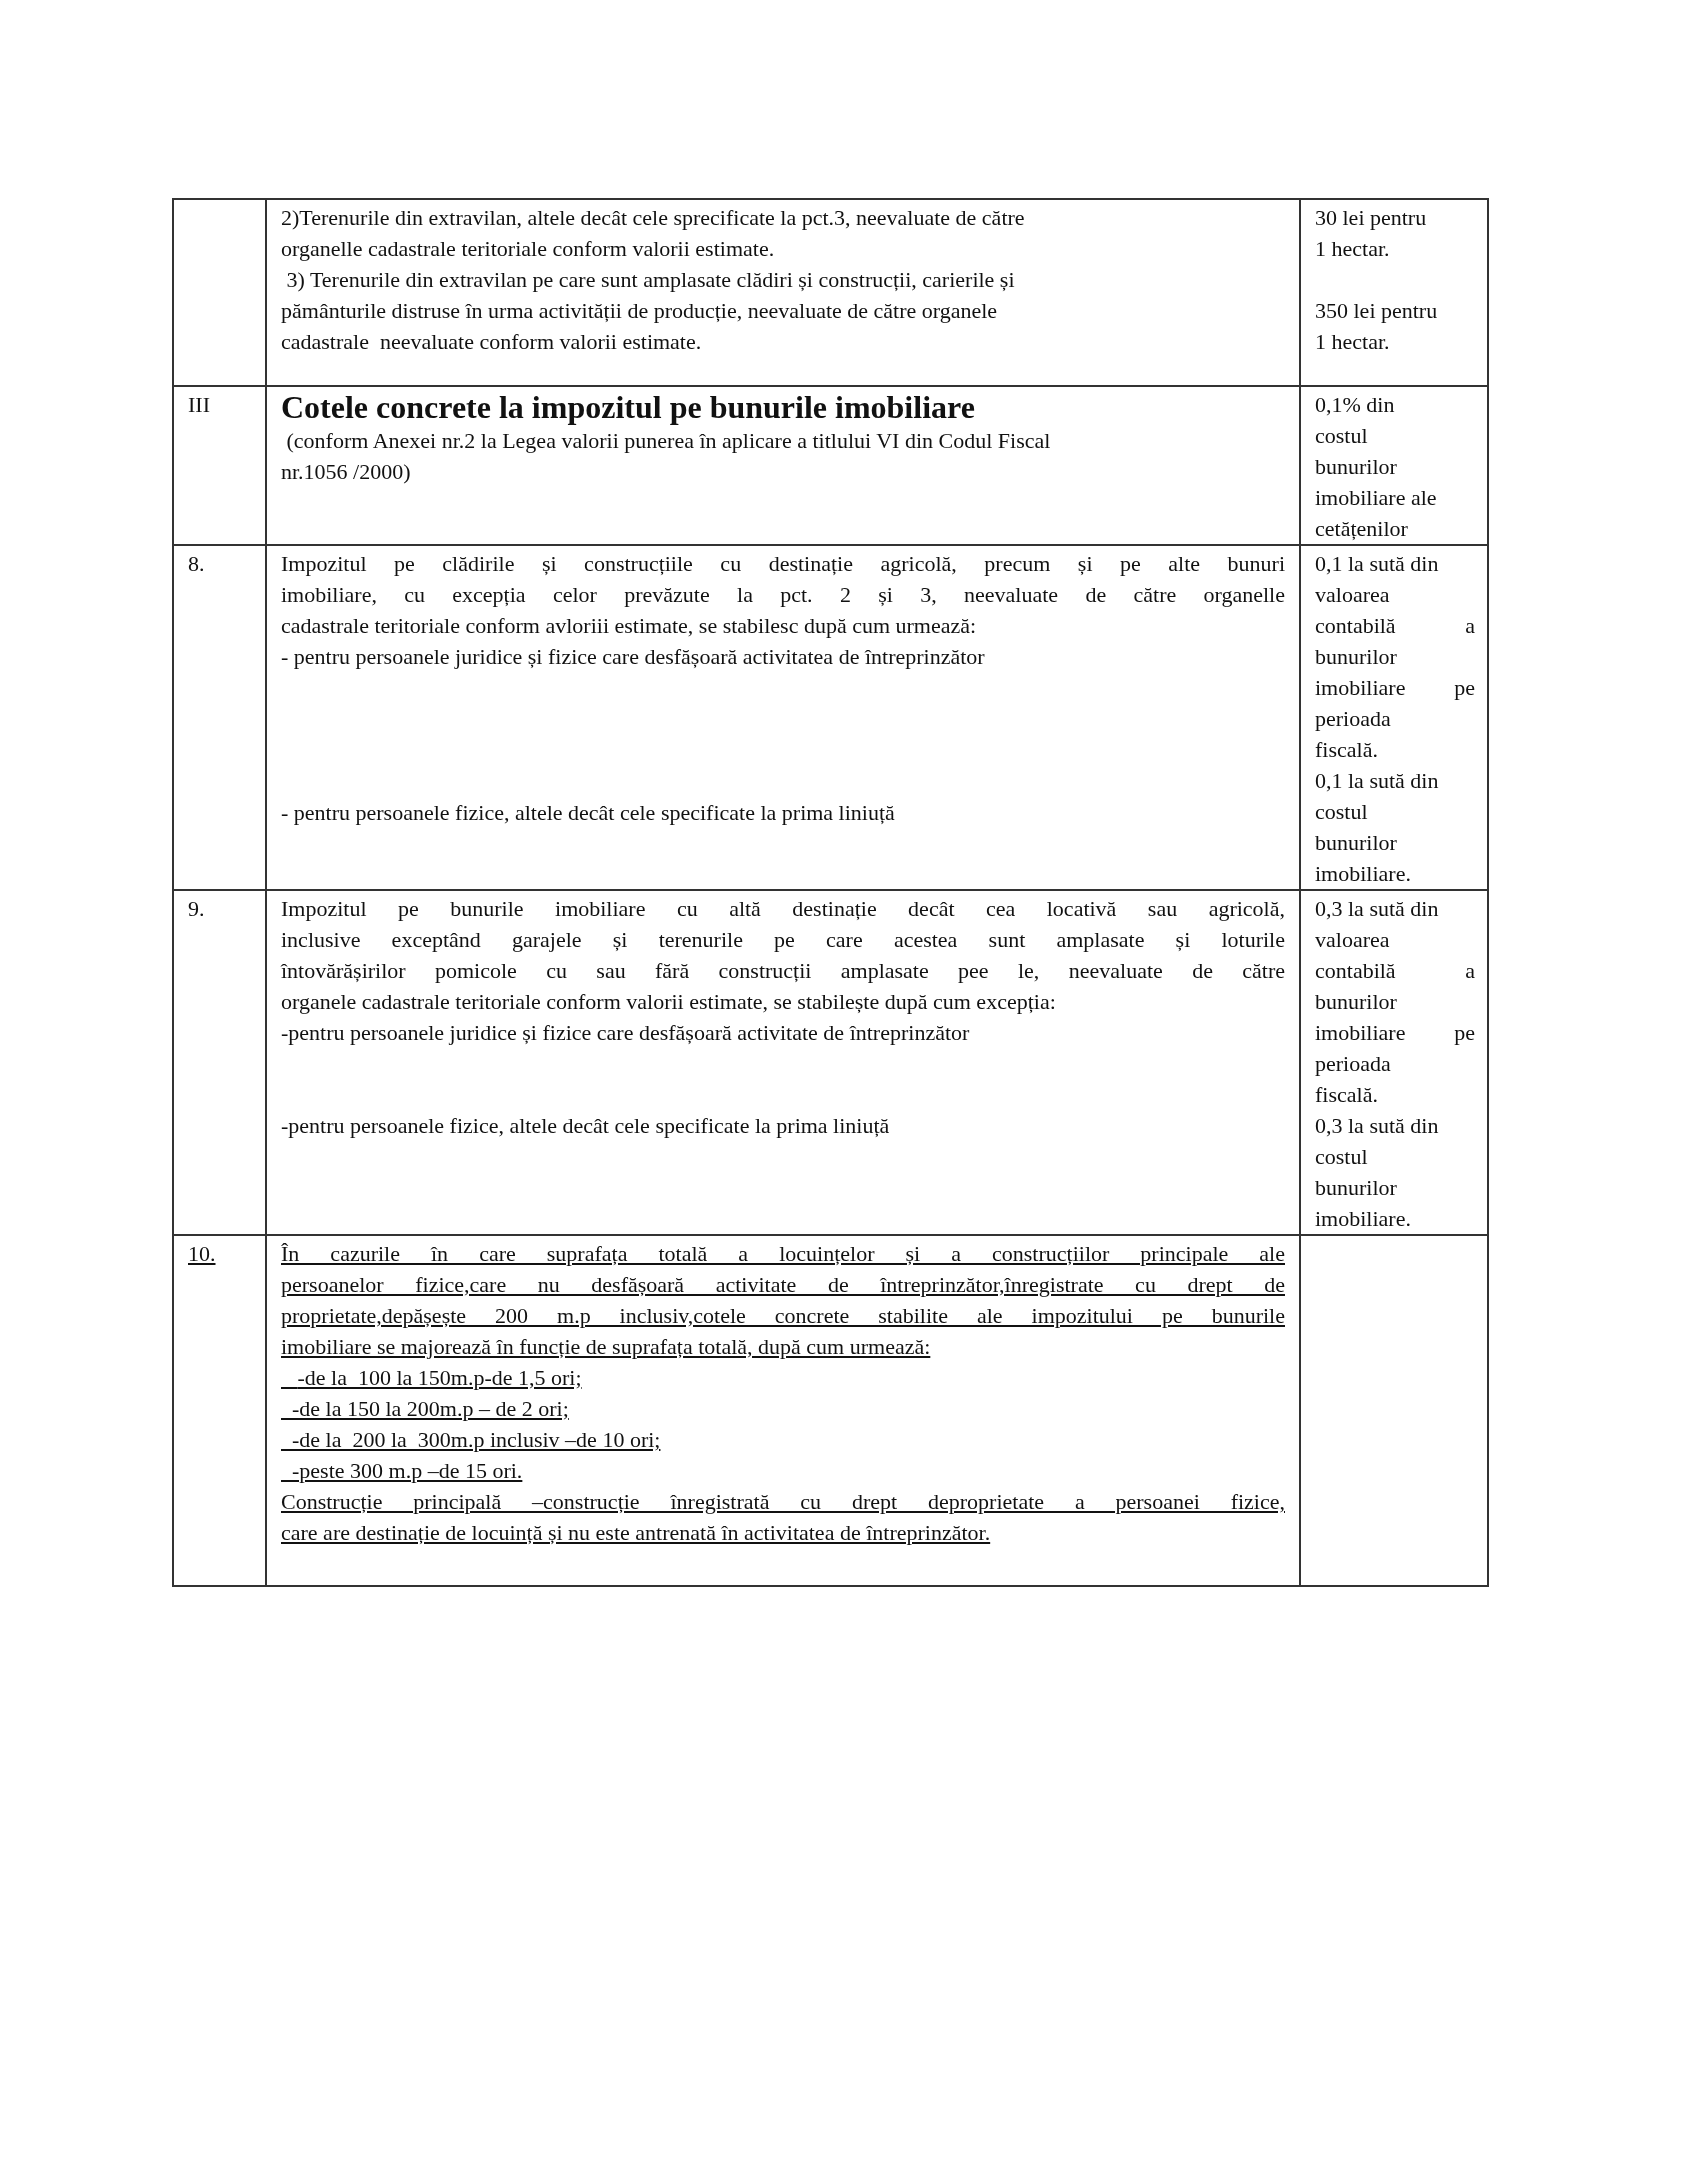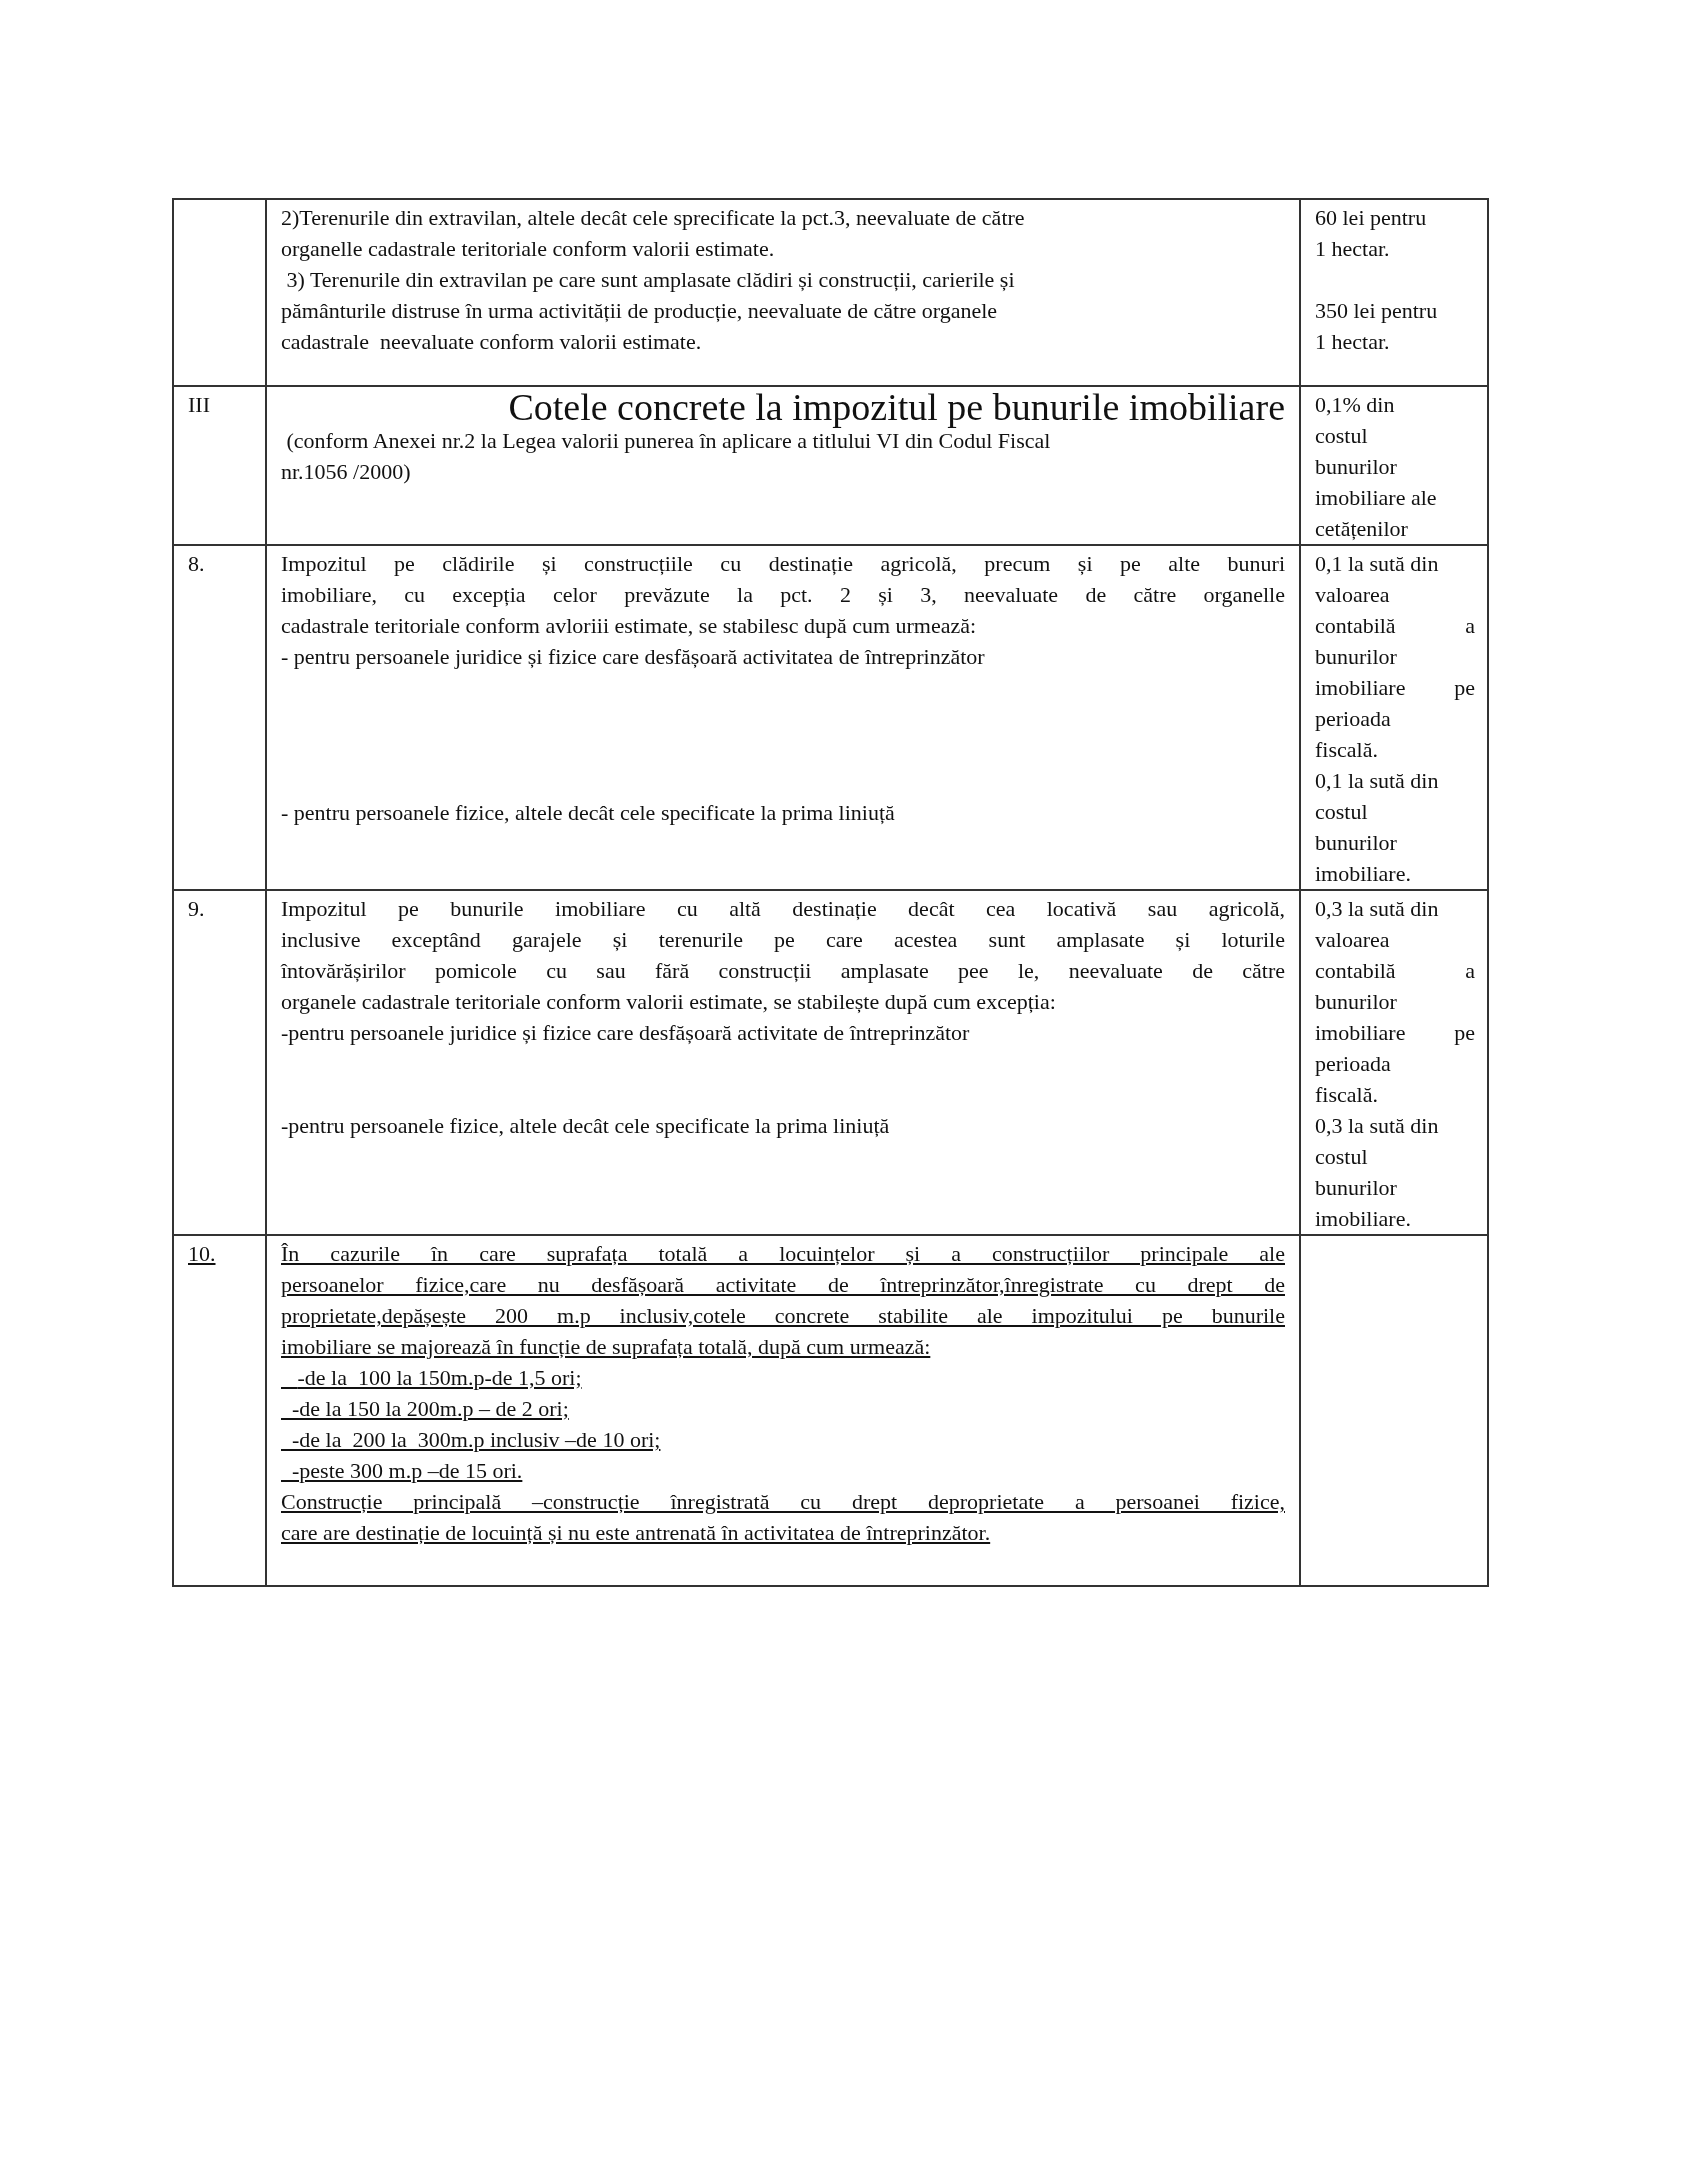--- a/index.html
+++ b/index.html
@@ -15,21 +15,21 @@
   .num { padding: 2px 0 0 14px !important; margin-top: 24px; }
   .txt { padding: 2px 14px 0 14px !important; }
   .val { padding: 2px 12px 0 14px !important; }
   .r1 { height: 187px; }
   .r2 { height: 154px; }
   .r3 { height: 343px; }
   .r4 { height: 343px; }
   .r5 { height: 351px; text-decoration: underline; }
   .line { display: block; white-space: pre-wrap; }
   .jline { display: block; text-align: justify; text-align-last: justify; }
-  .section-title { display: block; text-align: right; font-weight: normal; font-size: 38px; line-height: 36px; }
+  .section-title { display: block; text-align: left; font-weight: bold; font-size: 32px; line-height: 36px; }
   .gap { display: block; height: 31px; }
   .gap3 { display: block; height: 94px; }
   .gap2 { display: block; height: 62px; }
 </style>
 </head>
 <body>
 
 <table class="doc-table">
   <colgroup>
       <col class="c1">
@@ -41,21 +41,21 @@
     <tr class="r1">
       <td class="num"></td>
       <td class="txt">
         <span class="line">2)Terenurile din extravilan, altele decât cele sprecificate la pct.3, neevaluate de către</span>
         <span class="line">organelle cadastrale teritoriale conform valorii estimate.</span>
         <span class="line"> 3) Terenurile din extravilan pe care sunt amplasate clădiri și construcții, carierile și</span>
         <span class="line">pământurile distruse în urma activității de producție, neevaluate de către organele</span>
         <span class="line">cadastrale  neevaluate conform valorii estimate.</span>
       </td>
       <td class="val">
-        <span class="line">60 lei pentru</span>
+        <span class="line">30 lei pentru</span>
         <span class="line">1 hectar.</span>
         <span class="gap"></span>
         <span class="line">350 lei pentru</span>
         <span class="line">1 hectar.</span>
       </td>
     </tr>
 
     <tr class="r2">
       <td class="num">III</td>
       <td class="txt">

